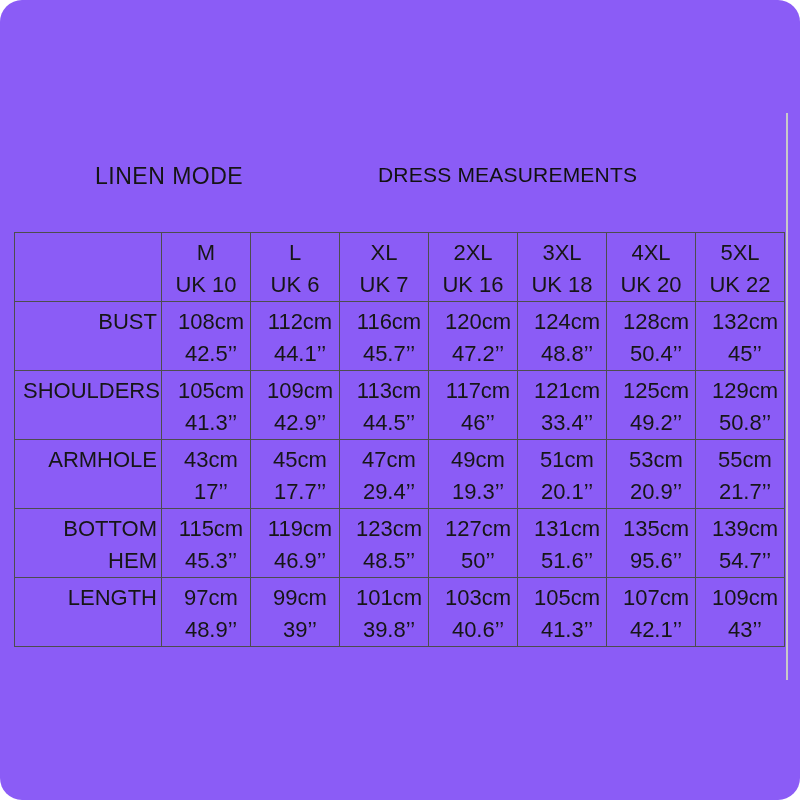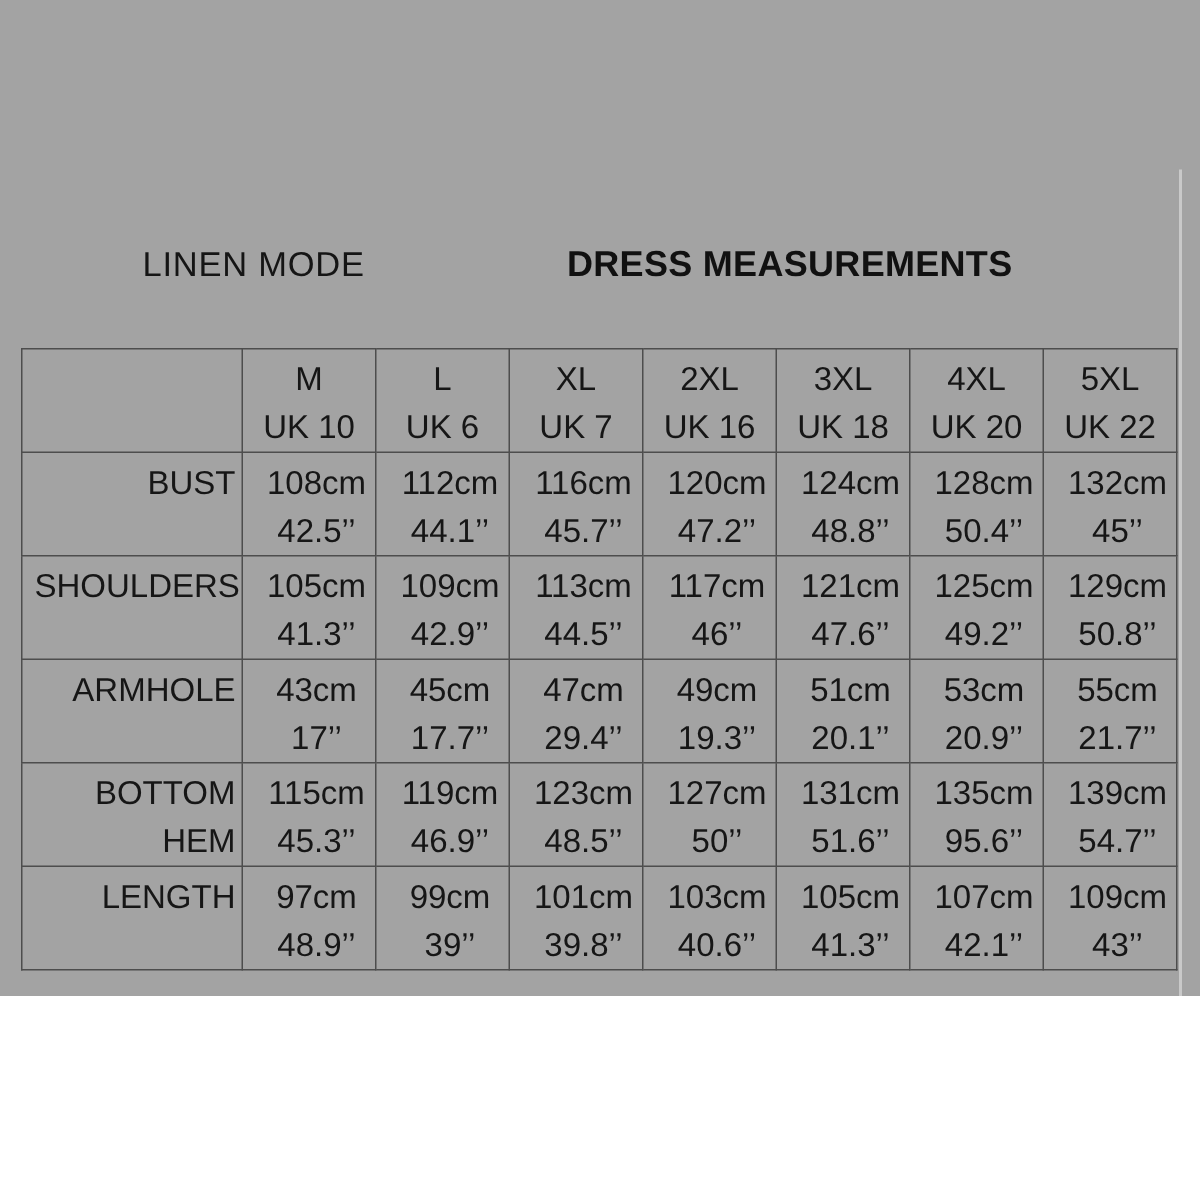--- a/index.html
+++ b/index.html
@@ -4,24 +4,25 @@
 <style>
   html, body {
     margin: 0;
     padding: 0;
     background: #ffffff;
     font-family: "Liberation Sans", sans-serif;
   }
   #page {
     position: relative;
     width: 800px;
-    height: 664px;
-    background: #a3a3a3;
+    height: 800px;
+    background: #8b5cf6;
     overflow: hidden;
     color: #111111;
+    border-radius: 22px;
   }
   
   .header-bar {
     position: absolute;
     top: 163px;
     left: 0;
     width: 800px;
     height: 30px;
   }
   .brand-title {
@@ -31,22 +32,22 @@
     font-size: 23px;
     font-weight: 400;
     letter-spacing: 0.5px;
     color: #151515;
     white-space: nowrap;
   }
   .doc-title {
     position: absolute;
     left: 378px;
     top: 0;
-    font-size: 24px;
-    font-weight: 700;
+    font-size: 21px;
+    font-weight: 400;
     letter-spacing: 0.2px;
     color: #111111;
     white-space: nowrap;
   }
   
   table.size-table {
     position: absolute;
     left: 14px;
     top: 232px;
     width: 770px;
@@ -186,21 +187,21 @@
         <td class="value-cell">
             <div class="cell-line">113cm</div>
             <div class="cell-line">44.5’’</div>
           </td>
         <td class="value-cell">
             <div class="cell-line">117cm</div>
             <div class="cell-line">46’’</div>
           </td>
         <td class="value-cell">
             <div class="cell-line">121cm</div>
-            <div class="cell-line">47.6’’</div>
+            <div class="cell-line">33.4’’</div>
           </td>
         <td class="value-cell">
             <div class="cell-line">125cm</div>
             <div class="cell-line">49.2’’</div>
           </td>
         <td class="value-cell">
             <div class="cell-line">129cm</div>
             <div class="cell-line">50.8’’</div>
           </td>
       </tr>

